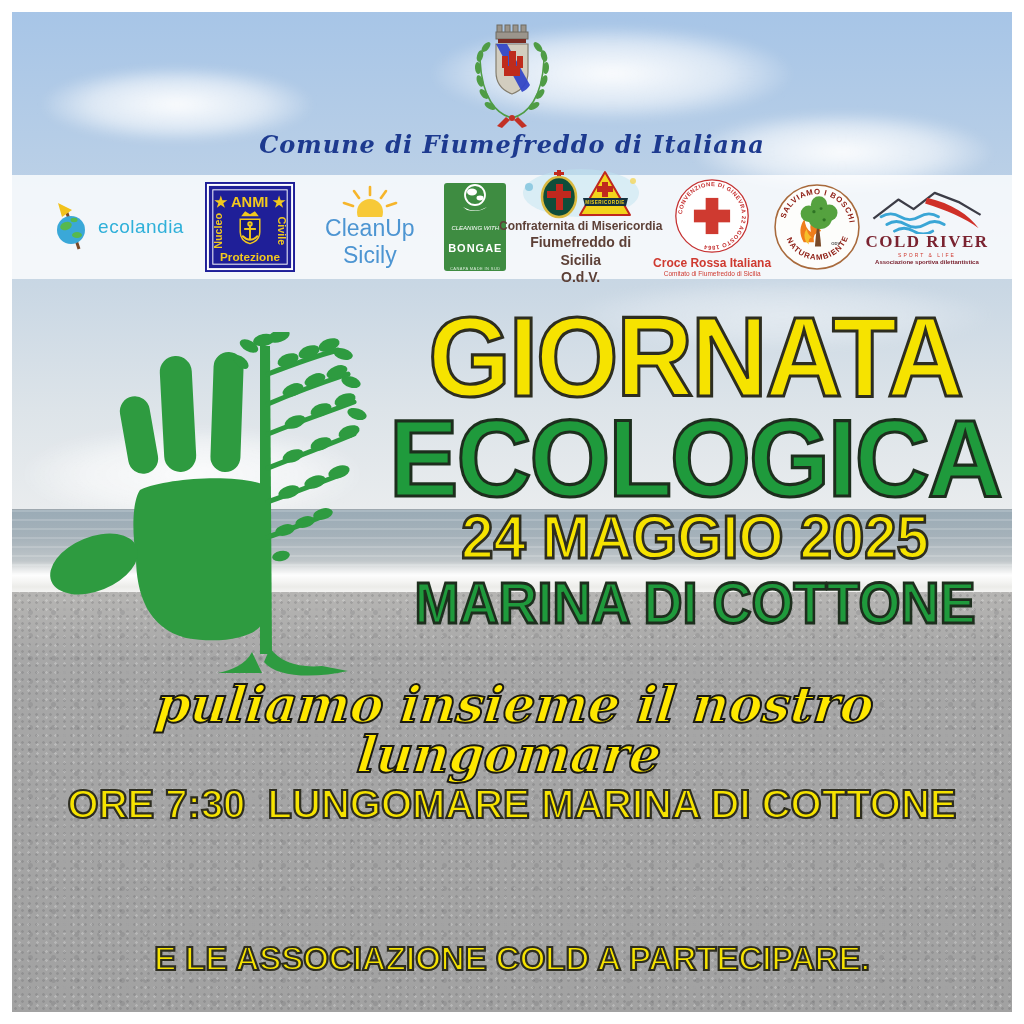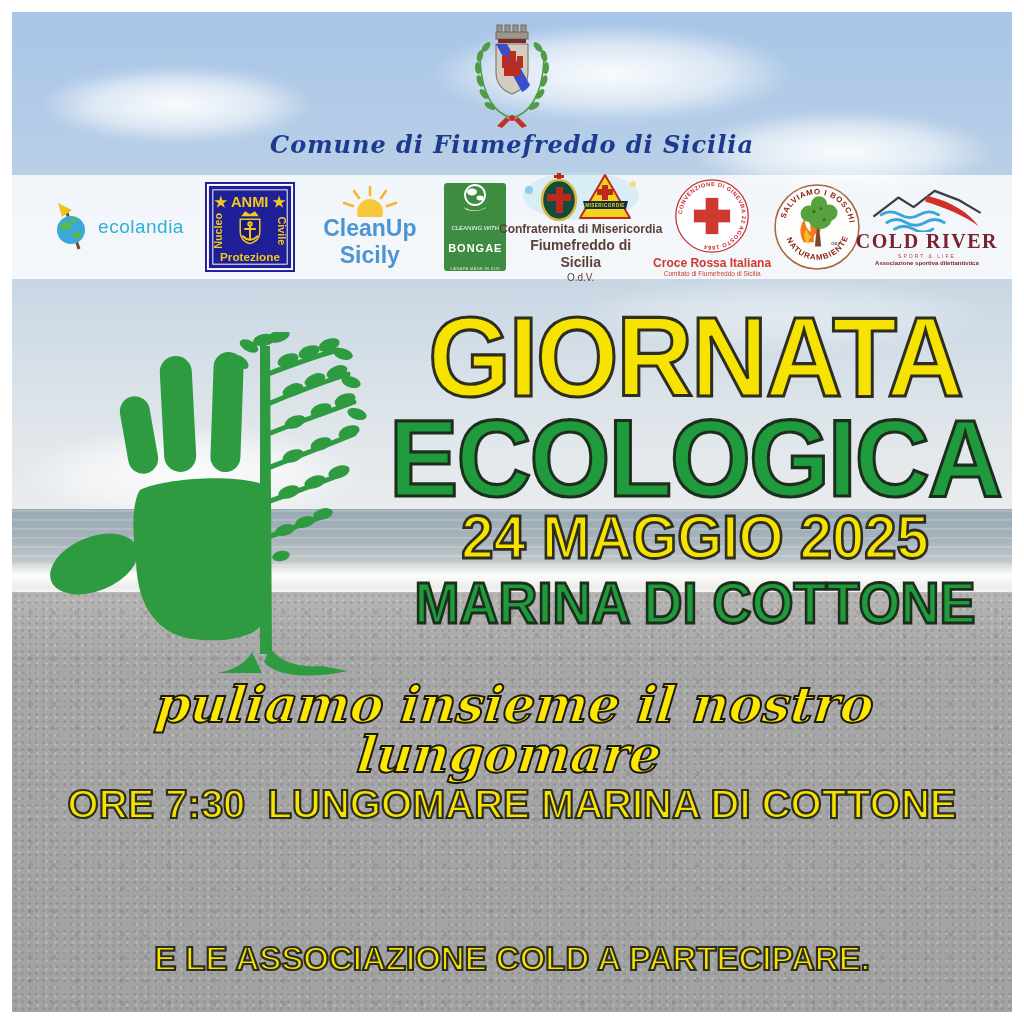--- a/index.html
+++ b/index.html
@@ -37,35 +37,35 @@
       font-size:24px;color:#1d3a8f;letter-spacing:1px;}
 
   
   .band{position:absolute;left:0;right:0;top:163px;height:104px;
         background:rgba(255,255,255,.8);
         display:flex;align-items:center;justify-content:space-between;padding:0 22px;box-sizing:border-box;}
   .sp{display:flex;flex-direction:column;align-items:center;justify-content:center;text-align:center;flex:0 0 auto;}
   .eco{flex-direction:row;gap:6px;width:168px;}
   .eco-text{font-size:19px;font-weight:normal;color:#2fb0d9;letter-spacing:.5px;}
   .cleanup{width:142px;}
-  .cleanup-text{font-size:23px;font-weight:bold;color:#4d95d2;margin-top:-2px;}
+  .cleanup-text{font-size:23px;font-weight:normal;color:#4d95d2;margin-top:-2px;}
   .bongae{width:62px;height:88px;background:#3e8c41;border-radius:3px;justify-content:space-between;gap:0;}
   .bongae .l1{font-size:6px;font-style:italic;color:#fff;}
   .bongae .l2{font-size:11px;font-weight:bold;color:#fff;letter-spacing:1px;}
   .bongae .l3{font-size:4px;color:#d9ead9;letter-spacing:.4px;}
   .miseri{width:142px;}
   .miseri .t1{font-size:12px;font-weight:bold;color:#5d4037;white-space:nowrap;line-height:1.25;}
   .miseri .t2{font-size:14px;font-weight:bold;color:#5d4037;line-height:1.25;}
-  .miseri .t3{font-size:10px;font-weight:normal;color:#5d4037;line-height:1.25;}
+  .miseri .t3{font-size:14px;font-weight:bold;color:#5d4037;line-height:1.25;}
   .croce{width:114px;}
   .croce .t1{font-size:12px;font-weight:bold;color:#cf3a30;white-space:nowrap;margin-top:2px;}
   .croce .t2{font-size:6.5px;color:#cf3a30;white-space:nowrap;}
   .natur{width:88px;}
   .cold{width:126px;}
-  .cold .name{font-family:"Liberation Serif",serif;font-weight:bold;font-size:20px;
+  .cold .name{font-family:"Liberation Serif",serif;font-weight:bold;font-size:17px;
               color:#7a2330;letter-spacing:1.5px;margin-top:-2px;white-space:nowrap;}
   .cold .tag{font-size:5px;color:#cf3a30;letter-spacing:2px;}
   .cold .sub{font-size:6px;font-weight:bold;color:#7a2330;white-space:nowrap;margin-top:1px;}
 
   
   .handtree{position:absolute;left:24px;top:320px;}
 
   
   .headline{position:absolute;left:366px;right:0;text-align:center;font-weight:bold;
             transform:scaleY(1.06);letter-spacing:-2px;line-height:1;}
@@ -134,21 +134,21 @@
         <ellipse cx="86" cy="48" rx="6" ry="3" transform="rotate(-85 86 48)"></ellipse>
         <ellipse cx="84" cy="36" rx="6" ry="3" transform="rotate(-105 84 36)"></ellipse>
         <ellipse cx="78" cy="27" rx="6" ry="3" transform="rotate(-130 78 27)"></ellipse>
       </g>
       <g fill="#c23126">
         <path d="M46,97 l-9,9 5,2 8,-8 z"></path>
           <path d="M58,97 l9,9 -5,2 -8,-8 z"></path>
         <circle cx="52" cy="98" r="3"></circle>
       </g>
     </svg>
-    <div class="municipality">Comune di Fiumefreddo di Sicilia</div>
+    <div class="municipality">Comune di Fiumefreddo di Italiana</div>
 
     <div class="band">
 
       <div class="sp eco">
         <svg width="40" height="50" viewBox="0 0 40 50">
           <line x1="14" y1="8" x2="27" y2="47" stroke="#7a4a28" stroke-width="3"></line>
           <path d="M6,1 L20,8 L10,15 Z" fill="#f2c21c"></path>
           <circle cx="19" cy="28" r="14" fill="#3aa8d8"></circle>
           <ellipse cx="14" cy="24" rx="6" ry="4" fill="#57b94e" transform="rotate(-20 14 24)"></ellipse>
           <ellipse cx="25" cy="33" rx="5" ry="3" fill="#57b94e"></ellipse>

